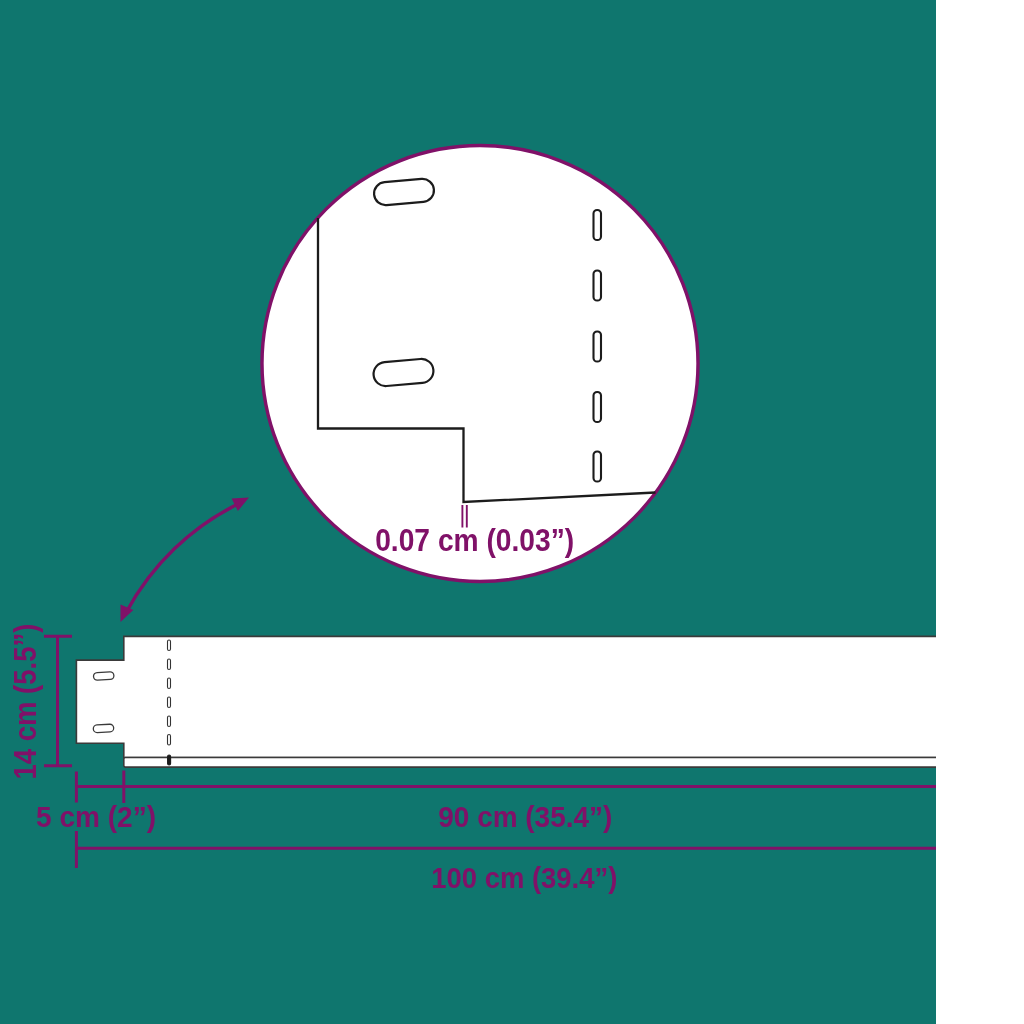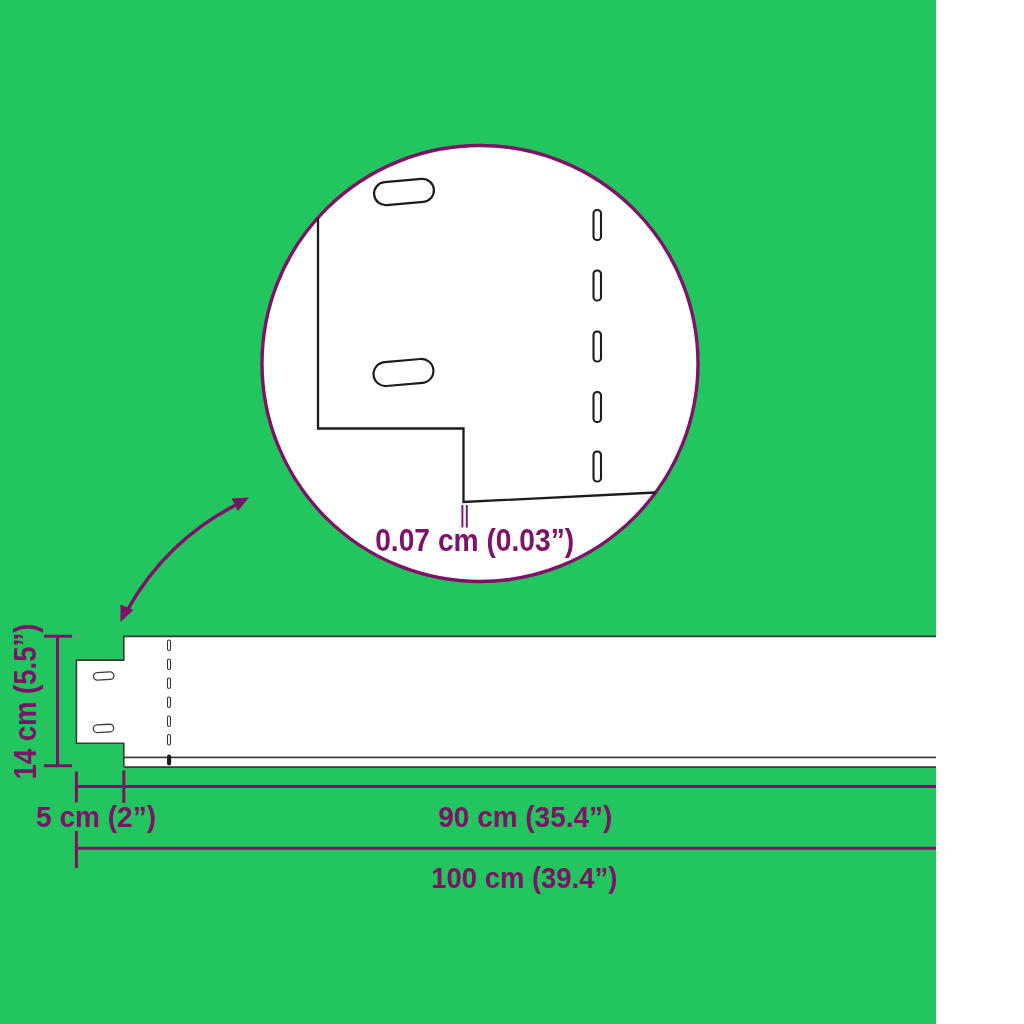--- a/index.html
+++ b/index.html
@@ -1,16 +1,16 @@
 <!DOCTYPE html>
 <html><head>
 <meta charset="utf-8">
 <style>
   html,body{margin:0;padding:0;background:#ffffff;}
-  .page{width:936px;height:1024px;position:relative;background:#22c55e;overflow:hidden;}
+  .page{width:936px;height:1024px;position:relative;background:#0f766e;overflow:hidden;}
   svg{display:block;}
   text{font-family:"Liberation Sans", sans-serif;font-weight:bold;fill:#801168;}
 </style>
 </head>
 <body>
 
 <div class="page">
 <svg width="1024" height="1024" viewBox="0 0 1024 1024">
 
   <circle cx="480" cy="363.5" r="218" fill="#ffffff" stroke="#801168" stroke-width="3.4"></circle>

